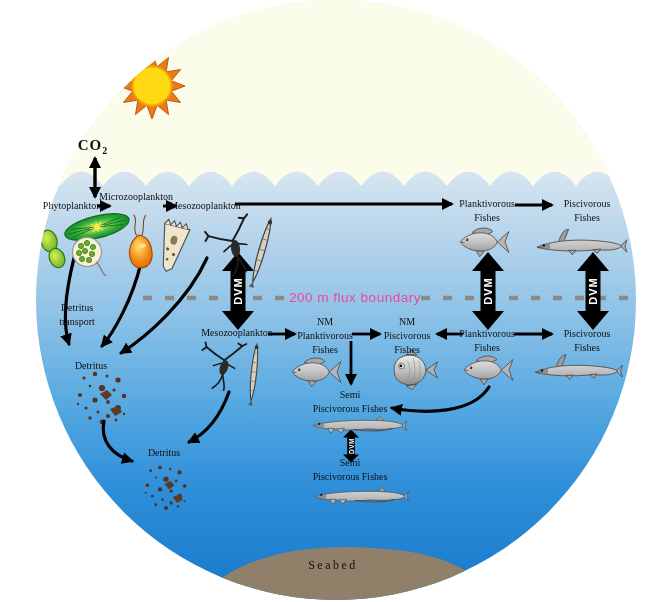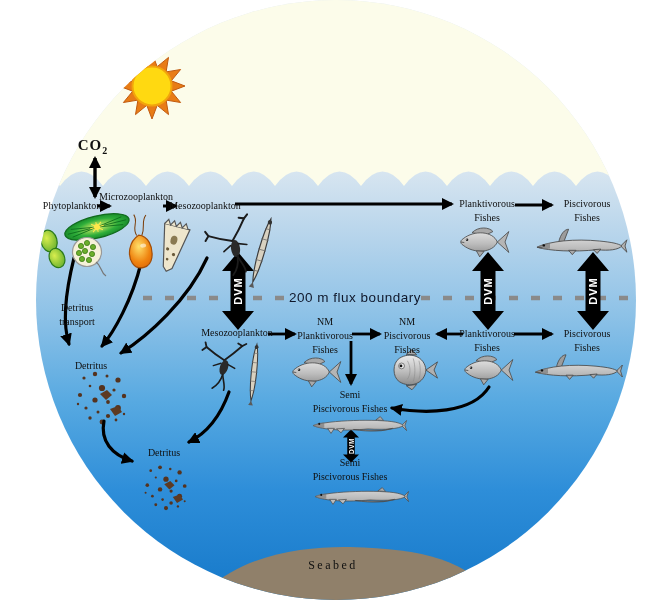--- a/index.html
+++ b/index.html
@@ -4,21 +4,21 @@
 <style>
   html,body{margin:0;padding:0;background:#fff;}
   #stage{position:relative;width:671px;height:602px;background:#ffffff;overflow:hidden;
          font-family:"Liberation Serif","DejaVu Serif",serif;}
   #scene{position:absolute;left:0;top:0;z-index:1;}
   .label{position:absolute;z-index:3;transform:translate(-50%,-50%);
          color:#101010;font-size:10px;line-height:1.38;text-align:center;white-space:nowrap;}
   .label .ln{display:block;}
   .label-co2{font-size:15px;font-weight:bold;letter-spacing:1px;}
   .label-co2 sub{font-size:10px;}
-  .label-boundary{font-family:"Liberation Sans","DejaVu Sans",sans-serif;color:#0f172a;
+  .label-boundary{font-family:"Liberation Sans","DejaVu Sans",sans-serif;color:#ec4899;
                   font-size:13.5px;letter-spacing:.5px;}
   .label-seabed{font-size:12px;letter-spacing:2.5px;}
   .dvm-label{position:absolute;z-index:4;transform:translate(-50%,-50%) rotate(-90deg);
              color:#ffffff;font-family:"Liberation Sans","DejaVu Sans",sans-serif;
              font-weight:bold;font-size:11px;letter-spacing:1px;white-space:nowrap;}
   .dvm-label-small{font-size:6.5px;letter-spacing:.5px;}
 </style>
 </head>
 <body>
 

